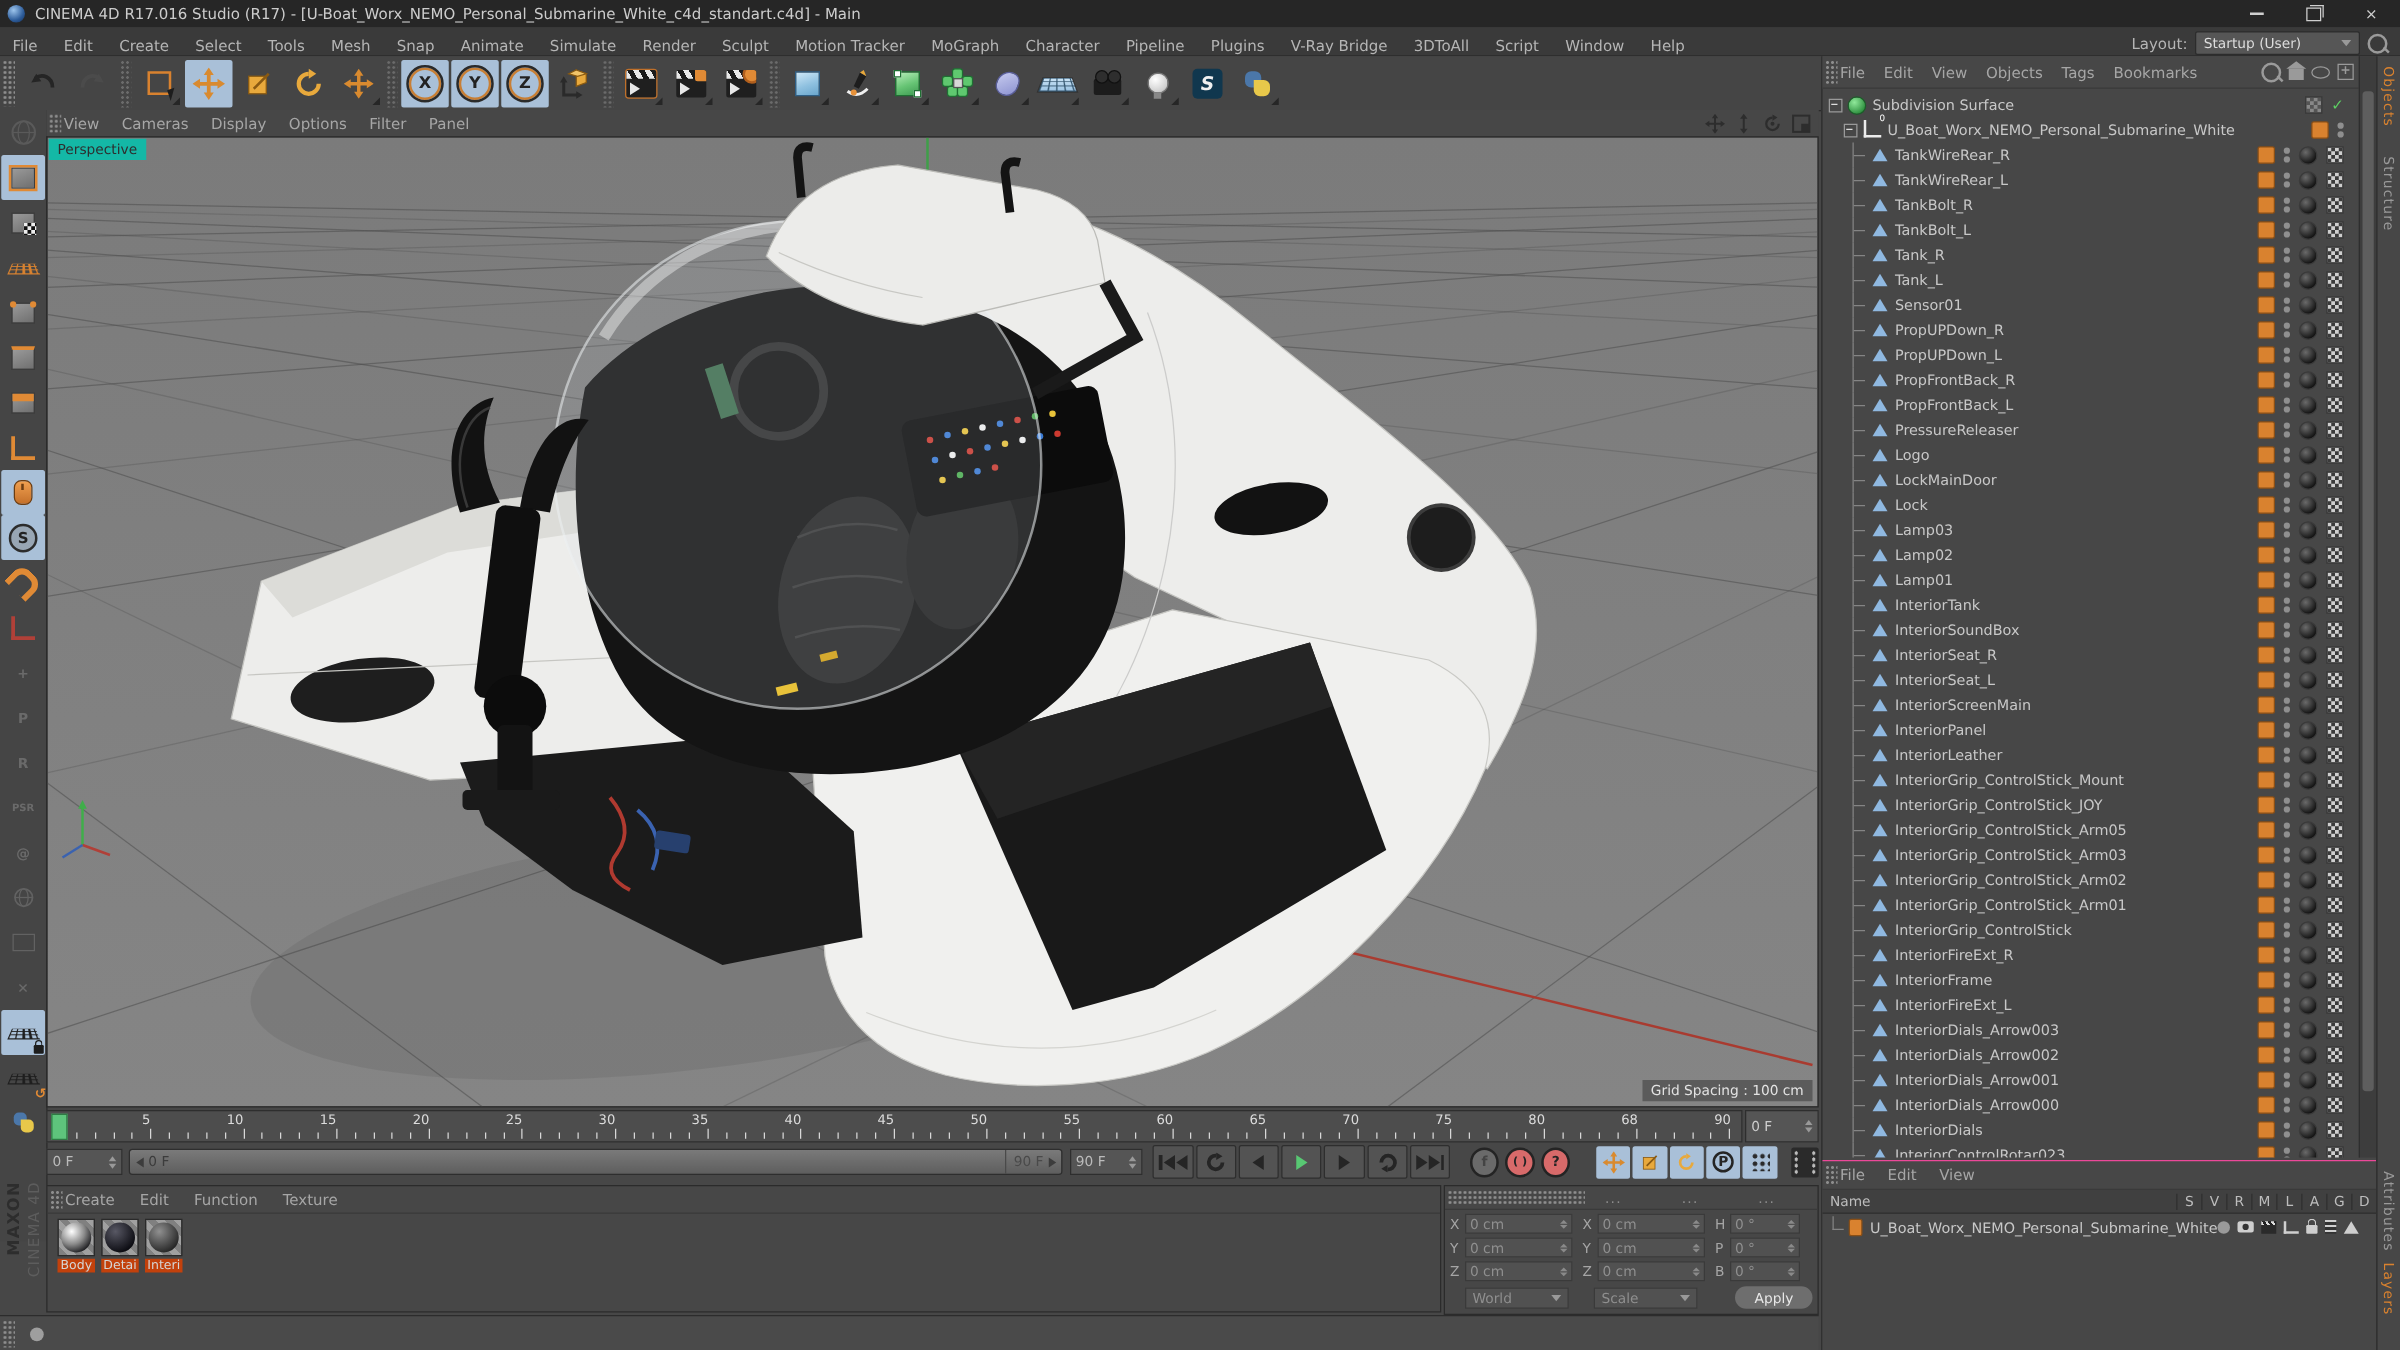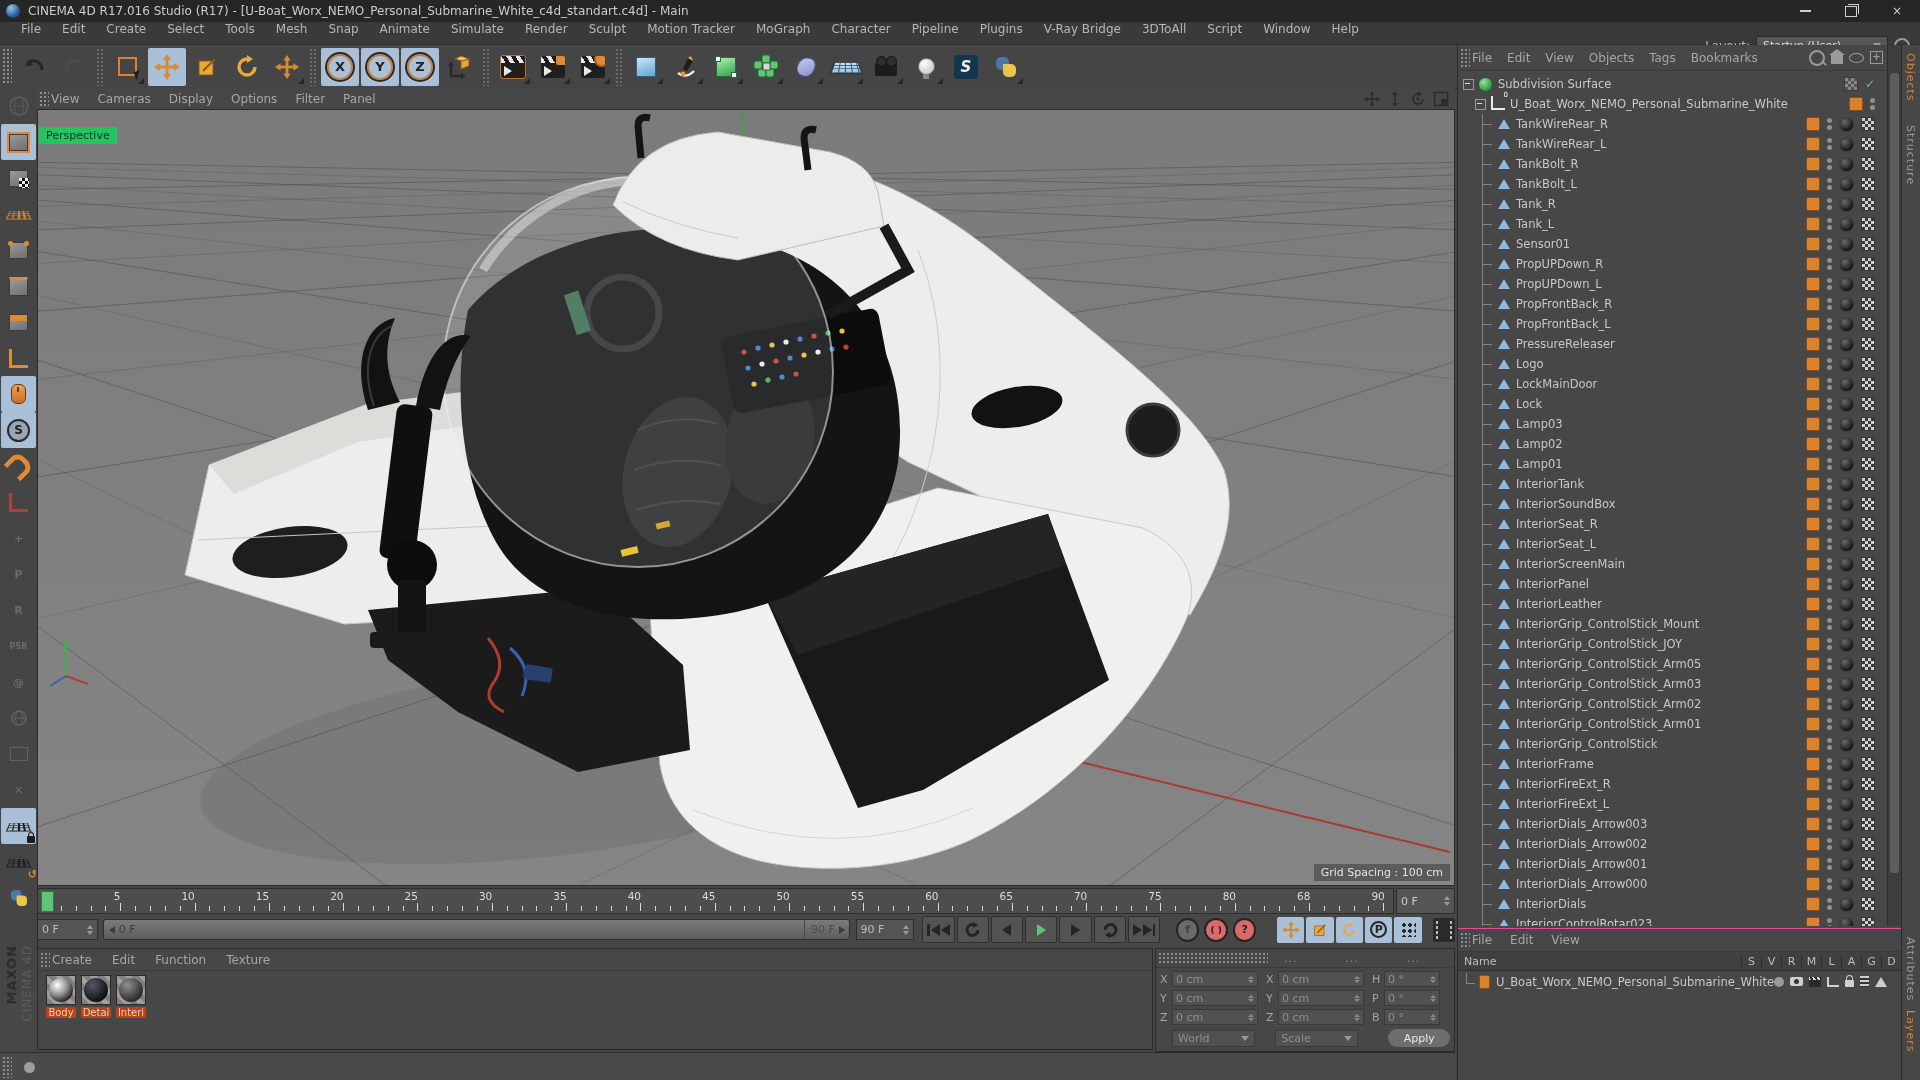--- a/index.html
+++ b/index.html
@@ -15,21 +15,21 @@
             align-items:center;color:#cccccc;font-size:12px;}
   .app-ico{width:14px;height:14px;border-radius:50%;margin:0 8px 0 6px;flex:none;
            background:radial-gradient(circle at 35% 30%,#9cc4ec,#2d5c9a 60%,#132c52);}
   .win-btns{margin-left:auto;display:flex;height:100%;}
   .win-btn{width:46px;height:100%;display:flex;align-items:center;justify-content:center;color:#cfcfcf;}
   .wb-min{width:11px;height:2px;background:#cfcfcf;}
   .wb-max{width:10px;height:9px;border:1px solid #cfcfcf;position:relative;}
   .wb-max:before{content:'';position:absolute;left:2px;top:-3px;width:10px;height:9px;border:1px solid #cfcfcf;border-left:none;border-bottom:none;}
   
   .menubar{left:0;top:22px;width:1920px;height:23px;background:#3a3a3a;display:flex;
-           align-items:flex-start;padding-left:21px;box-sizing:border-box;color:#b5b5b5;border-bottom:1px solid #2e2e2e;flex-direction:column;}
+           align-items:flex-end;padding-left:10px;box-sizing:border-box;color:#b5b5b5;border-bottom:1px solid #2e2e2e;}
   .menubar .mi{margin-right:21px;white-space:nowrap;}
   .layout-wrap{margin-left:auto;display:flex;align-items:center;gap:6px;margin-right:4px;}
   .layout-dd{width:118px;height:17px;background:#565656;border:1px solid #2c2c2c;border-radius:2px;
              display:flex;align-items:center;padding:0 6px;color:#ddd;font-size:11px;}
   .dd-arrow{margin-left:auto;width:0;height:0;border-left:4px solid transparent;border-right:4px solid transparent;border-top:5px solid #999;}
   .mag{width:12px;height:12px;border:2px solid #9a9a9a;border-radius:50%;position:relative;margin-right:6px;}
   .mag:after{content:'';position:absolute;left:10px;top:10px;width:6px;height:2px;background:#9a9a9a;transform:rotate(45deg);}
   
   .toolbar{left:0;top:45px;width:1457px;height:43px;background:#454545;display:flex;align-items:center;
            border-bottom:1px solid #2b2b2b;}
@@ -96,21 +96,21 @@
   .brand span{writing-mode:vertical-rl;transform:rotate(180deg);letter-spacing:1px;}
   .brand .b1{font-weight:bold;color:#2d2d2d;font-size:13px;}
   .brand .b2{color:#5d5d5d;font-size:12px;}
   
   .vp-menubar{left:37px;top:88px;width:1418px;height:21px;background:#474747;display:flex;align-items:center;color:#a6a6a6;}
   .vp-menubar .mi{margin-right:18px;}
   .vp-nav{margin-left:auto;display:flex;gap:7px;margin-right:6px;}
   .vp-nav svg{display:block;}
   .viewport{left:37px;top:109px;width:1418px;height:777px;background:linear-gradient(#7b7b7b,#858585);
             border:1px solid #2a2a2a;box-sizing:border-box;overflow:hidden;}
-  .vp-label{left:39px;top:127px;background:#22c55e;color:#2e2e2e;font-size:11px;padding:2px 7px;z-index:5;}
+  .vp-label{left:39px;top:111px;background:#14b8a6;color:#2e2e2e;font-size:11px;padding:2px 7px;z-index:5;}
   .grid-chip{position:absolute;right:4px;bottom:4px;background:rgba(88,88,88,.92);color:#e3e3e3;font-size:11px;padding:2px 7px;z-index:5;}
   
   .ruler{left:37px;top:888px;width:1357px;height:26px;background:#4d4d4d;border:1px solid #2e2e2e;box-sizing:border-box;}
   .ruler-labels{position:absolute;left:8px;right:8px;top:1px;height:13px;display:flex;justify-content:space-between;color:#dcdcdc;font-size:10.5px;}
   .ruler-ticks{position:absolute;left:8px;right:8px;bottom:2px;height:8px;display:flex;justify-content:space-between;align-items:flex-end;}
   .ruler-ticks i{width:1px;height:5px;background:#d8d8d8;}
   .ruler-ticks i.maj{height:8px;}
   .playhead{position:absolute;left:3px;top:2px;width:13px;height:21px;background:#5ec47c;border:1px solid #2f7a44;box-sizing:border-box;}
   .frame-chip{left:1396px;top:888px;width:59px;height:26px;background:#555;border:1px solid #2e2e2e;box-sizing:border-box;
               display:flex;align-items:center;padding:0 4px;color:#ccc;font-size:11px;}
@@ -1569,36 +1569,36 @@
                 <i></i>
               </span>
               <span class="tagsph"></span>
               <span class="taguv"></span>
             </span>
           </div>
 
           <div class="orow">
             <span class="stub"></span>
             <span class="poly-ico"></span>
+            <span>InteriorFireExt_R</span>
+            <span class="ocols">
+              <span class="laysq"></span>
+              <span class="visdots">
+                <i></i>
+                <i></i>
+              </span>
+              <span class="tagsph"></span>
+              <span class="taguv"></span>
+            </span>
+          </div>
+
+          <div class="orow">
+            <span class="stub"></span>
+            <span class="poly-ico"></span>
             <span>InteriorFrame</span>
-            <span class="ocols">
-              <span class="laysq"></span>
-              <span class="visdots">
-                <i></i>
-                <i></i>
-              </span>
-              <span class="tagsph"></span>
-              <span class="taguv"></span>
-            </span>
-          </div>
-
-          <div class="orow">
-            <span class="stub"></span>
-            <span class="poly-ico"></span>
-            <span>InteriorFireExt_R</span>
             <span class="ocols">
               <span class="laysq"></span>
               <span class="visdots">
                 <i></i>
                 <i></i>
               </span>
               <span class="tagsph"></span>
               <span class="taguv"></span>
             </span>
           </div>

